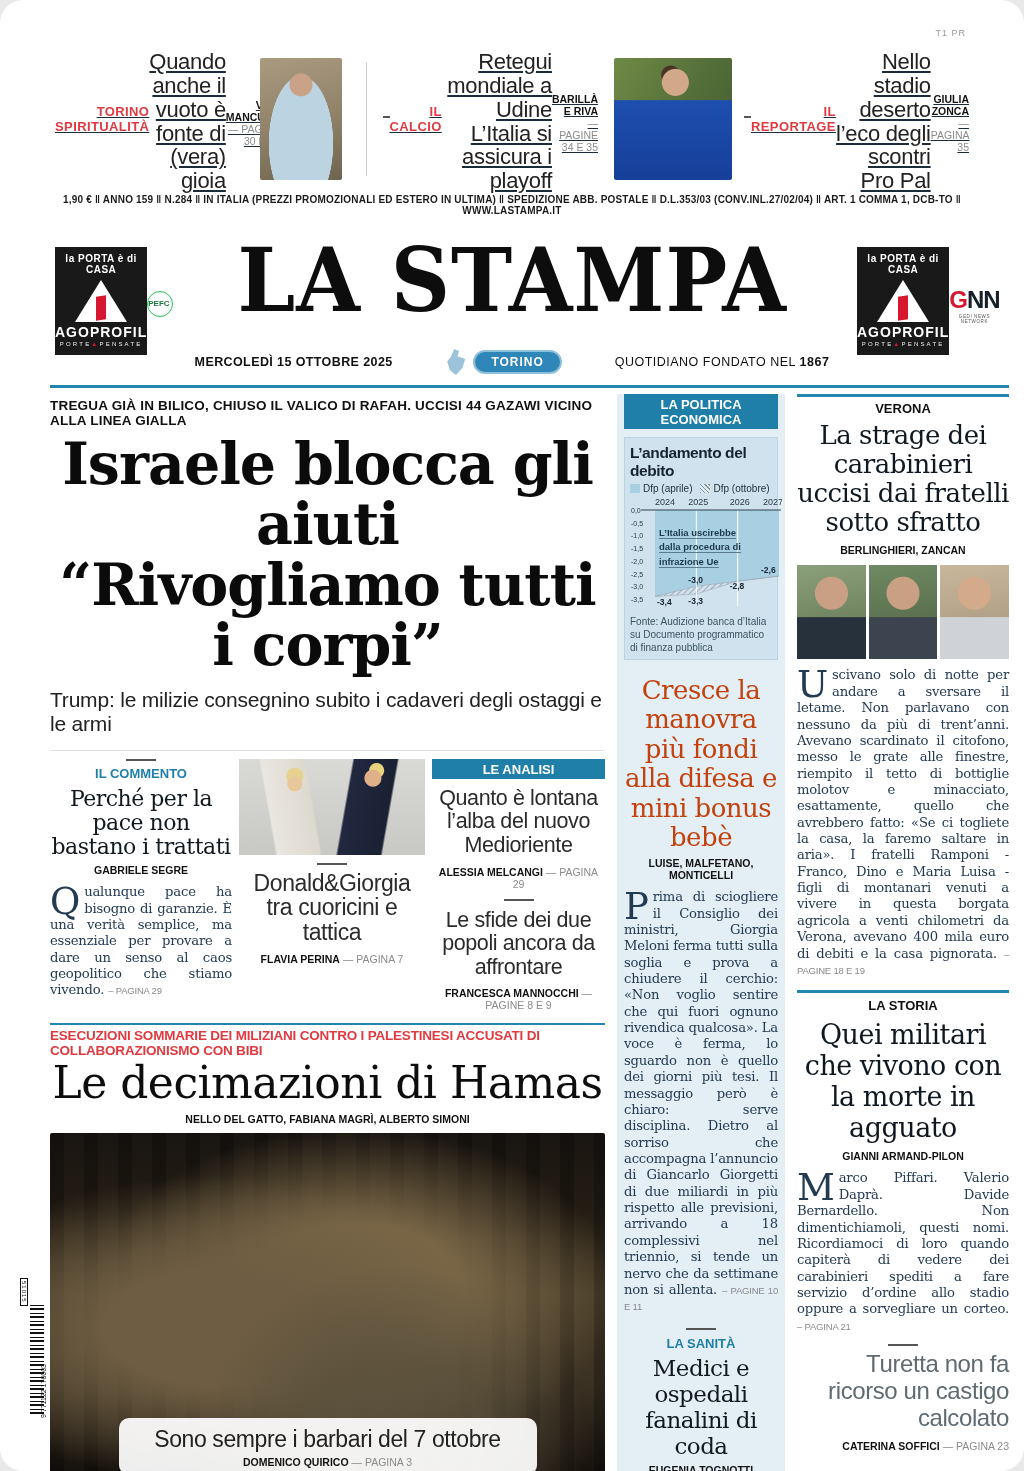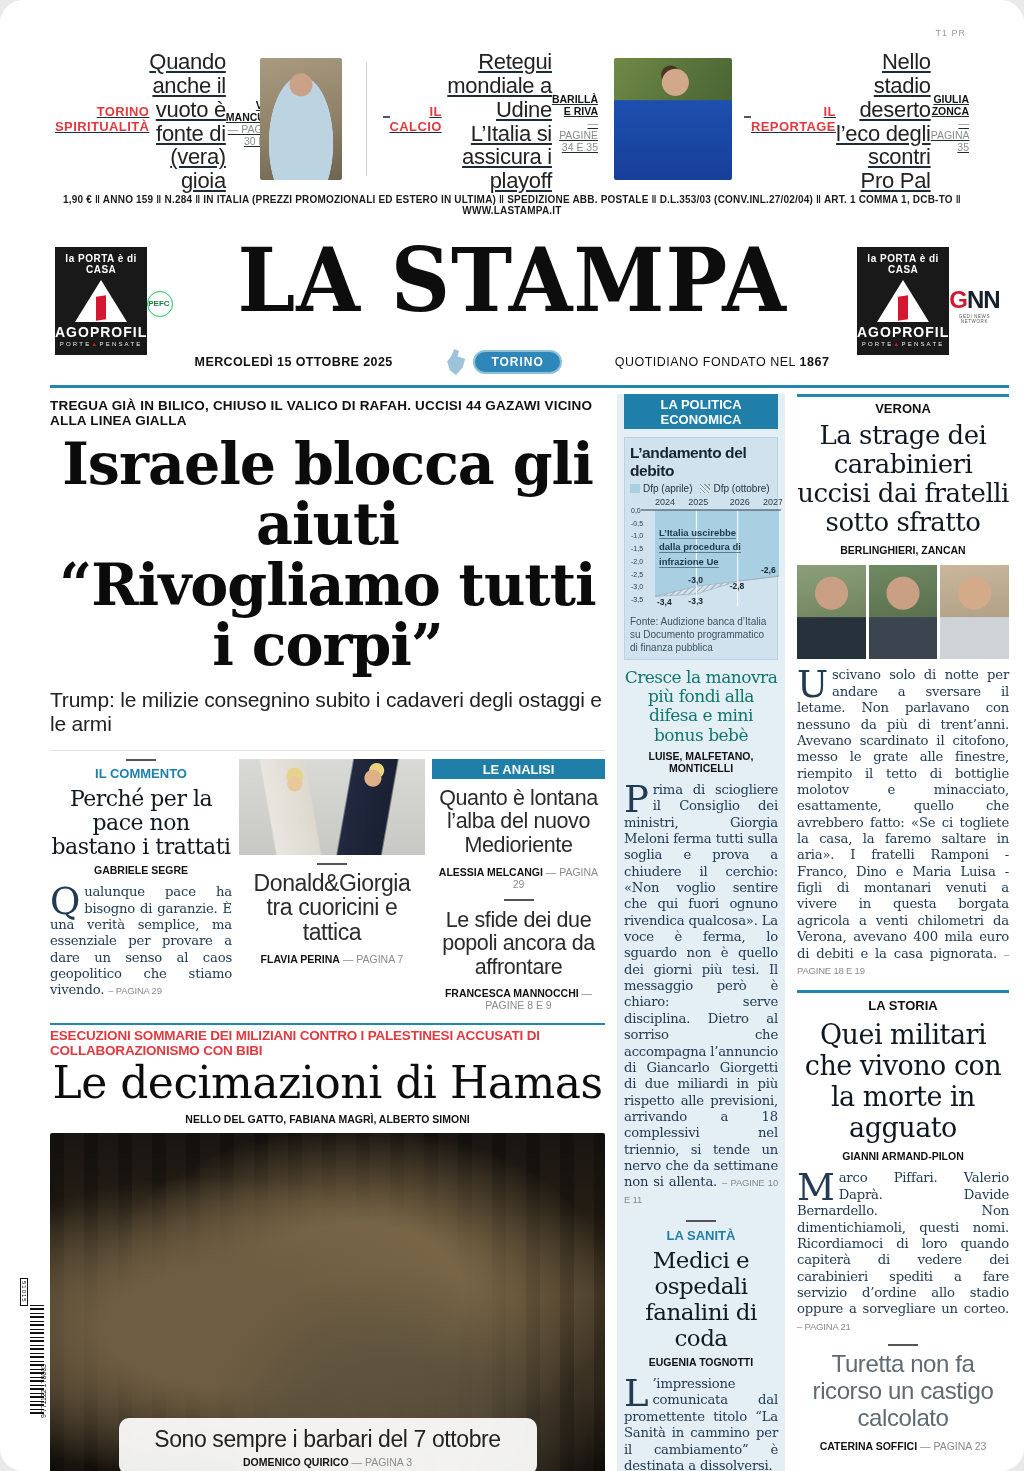--- a/index.html
+++ b/index.html
@@ -142,22 +142,22 @@
   .chart-box { background:#cfe2ee; border:1px solid #bad3e2; margin-top:8px; padding:6px 5px 5px; position:relative; }
   .chart-title { font-family:"Liberation Sans",sans-serif; font-weight:bold; font-size:15.5px; color:#16242f; letter-spacing:-.4px;}
   .legend { display:flex; gap:8px; margin-top:3px; font-family:"Liberation Sans",sans-serif; font-size:10px; color:#25323c; }
   .legend .sw { display:inline-block; width:10px; height:9px; margin-right:3px; vertical-align:-1px; }
   .sw-solid { background:#a9cfe3; }
   .sw-hatch { background:repeating-linear-gradient(45deg,#8d9499 0 1px, #dcebf3 1px 3px); }
   .chart-note { position:absolute; left:34px; top:88px; width:82px; font-family:"Liberation Sans",sans-serif;
                 font-size:9.5px; line-height:1.5; color:#1d3a4d;font-weight:bold; }
   .chart-note span { border-bottom:1px solid #5b7c8e; display:inline; }
   .chart-src { font-family:"Liberation Sans",sans-serif; font-size:10px; color:#3c5260; margin-top:3px; line-height:1.3; }
-  .mid-art-title { font-family:"DejaVu Serif",serif; font-weight:500; font-size:17px; color:#0f766e;
-                   text-align:center; line-height:1.13; margin-top:8px; letter-spacing:-.5px;}
+  .mid-art-title { font-family:"DejaVu Serif",serif; font-weight:500; font-size:26px; color:#c2410c;
+                   text-align:center; line-height:1.13; margin-top:16px; letter-spacing:-.5px;}
   .mid-by { text-align:center; font-family:"Liberation Sans",sans-serif; font-weight:bold; font-size:10.5px;
             color:#111; margin-top:5px; }
   .mid-divider { width:30px; height:2px; background:#555; margin:13px auto 6px; }
   .label-blue-c { text-align:center; font-family:"Liberation Sans",sans-serif; font-weight:bold;
                   font-size:13px; color:#1f7fa9; }
   .mid-title2 { font-family:"DejaVu Serif",serif; font-weight:500; font-size:23px; color:#101820;
                 text-align:center; line-height:1.13; margin-top:4px; letter-spacing:-.5px;}
 
   
   .col-right { border-top:3px solid #2187ae; padding-top:4px; }
@@ -177,21 +177,21 @@
           radial-gradient(circle at 50% 30%, #c9a083 0 16px, rgba(0,0,0,0) 17px),
           linear-gradient(180deg, rgba(0,0,0,0) 55%, #3c4450 56%),
           linear-gradient(170deg,#6f8a63,#4d5e41); }
   .vp.v3 { background:
           radial-gradient(circle at 50% 30%, #d4ab8a 0 16px, rgba(0,0,0,0) 17px),
           linear-gradient(180deg, rgba(0,0,0,0) 55%, #cfd3d8 56%),
           linear-gradient(170deg,#c8b79b,#a2927a); }
   .storia-rule { height:3px; background:#2187ae; margin-top:12px; }
   .storia-title { font-family:"DejaVu Serif",serif; font-weight:500; font-size:27px; color:#0f1820;
                   text-align:center; line-height:1.15; margin-top:6px; letter-spacing:-.5px;}
-  .turetta { margin-top:10px; text-align:center; }
+  .turetta { margin-top:10px; text-align:right; }
   .turetta-title { font-family:"Liberation Sans",sans-serif; font-size:24px; color:#5f6a72;
                    line-height:1.12; letter-spacing:-.4px; }
 
   
   .barcode-wrap { position:absolute; left:30px; top:1282px; width:16px; height:150px; }
   .barcode-num-top { position:absolute; top:-4px; left:-2px; font-family:"Liberation Sans",sans-serif;
                      font-size:6px; transform:rotate(90deg); transform-origin:left top; letter-spacing:1px; color:#111; border:1px solid #111; padding:0 2px;}
   .barcode { position:absolute; top:20px; left:0; width:14px; height:112px;
              background:repeating-linear-gradient(0deg,#111 0 2px,#fff 2px 4px,#111 4px 5px,#fff 5px 8px); }
   .barcode-num { position:absolute; top:136px; left:10px; font-family:"Liberation Sans",sans-serif;

